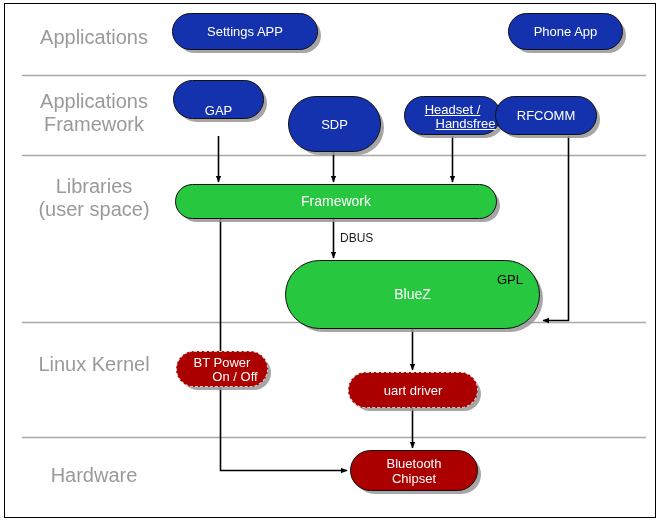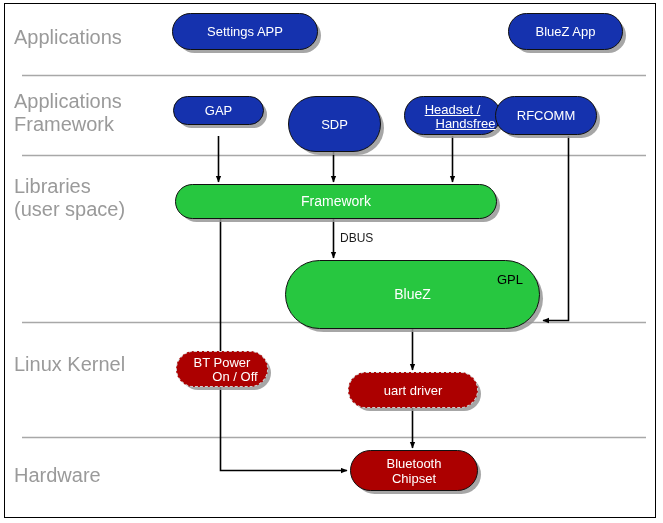--- a/index.html
+++ b/index.html
@@ -32,21 +32,21 @@
     top: 0;
     width: 663px;
     height: 523px;
     pointer-events: none;
   }
   .layer-label {
     position: absolute;
     color: #9a9a9a;
     font-size: 20px;
     line-height: 23px;
-    text-align: left;
+    text-align: center;
     white-space: pre-line;
     letter-spacing: 0px;
   }
   .node {
     position: absolute;
     box-sizing: border-box;
     display: flex;
     flex-direction: column;
     align-items: center;
     justify-content: center;
@@ -137,24 +137,24 @@
 
   <div class="layer-label" style="left:14px; top:353px; width:160px;">Linux Kernel</div>
 
   <div class="layer-label" style="left:14px; top:464px; width:160px;">Hardware</div>
 
   <div class="node blue" style="left:172px; top:13px; width:146px; height:37px;">
     <span class="l1">Settings APP</span>
   </div>
 
   <div class="node blue" style="left:508px; top:13px; width:115px; height:37px;">
-    <span class="l1">BlueZ App</span>
+    <span class="l1">Phone App</span>
   </div>
 
-  <div class="node blue" style="left:173px; top:96px; width:91px; height:29px;">
+  <div class="node blue" style="left:173px; top:80px; width:91px; height:39px;justify-content:flex-end;">
     <span class="l1">GAP</span>
   </div>
 
   <div class="node blue" style="left:288px; top:96px; width:93px; height:56px;">
     <span class="l1">SDP</span>
   </div>
 
   <div class="node blue" style="left:404px; top:96px; width:97px; height:39px;text-decoration:underline;">
     <span class="l1">Headset /</span>
     <span class="l2">Handsfree</span>

